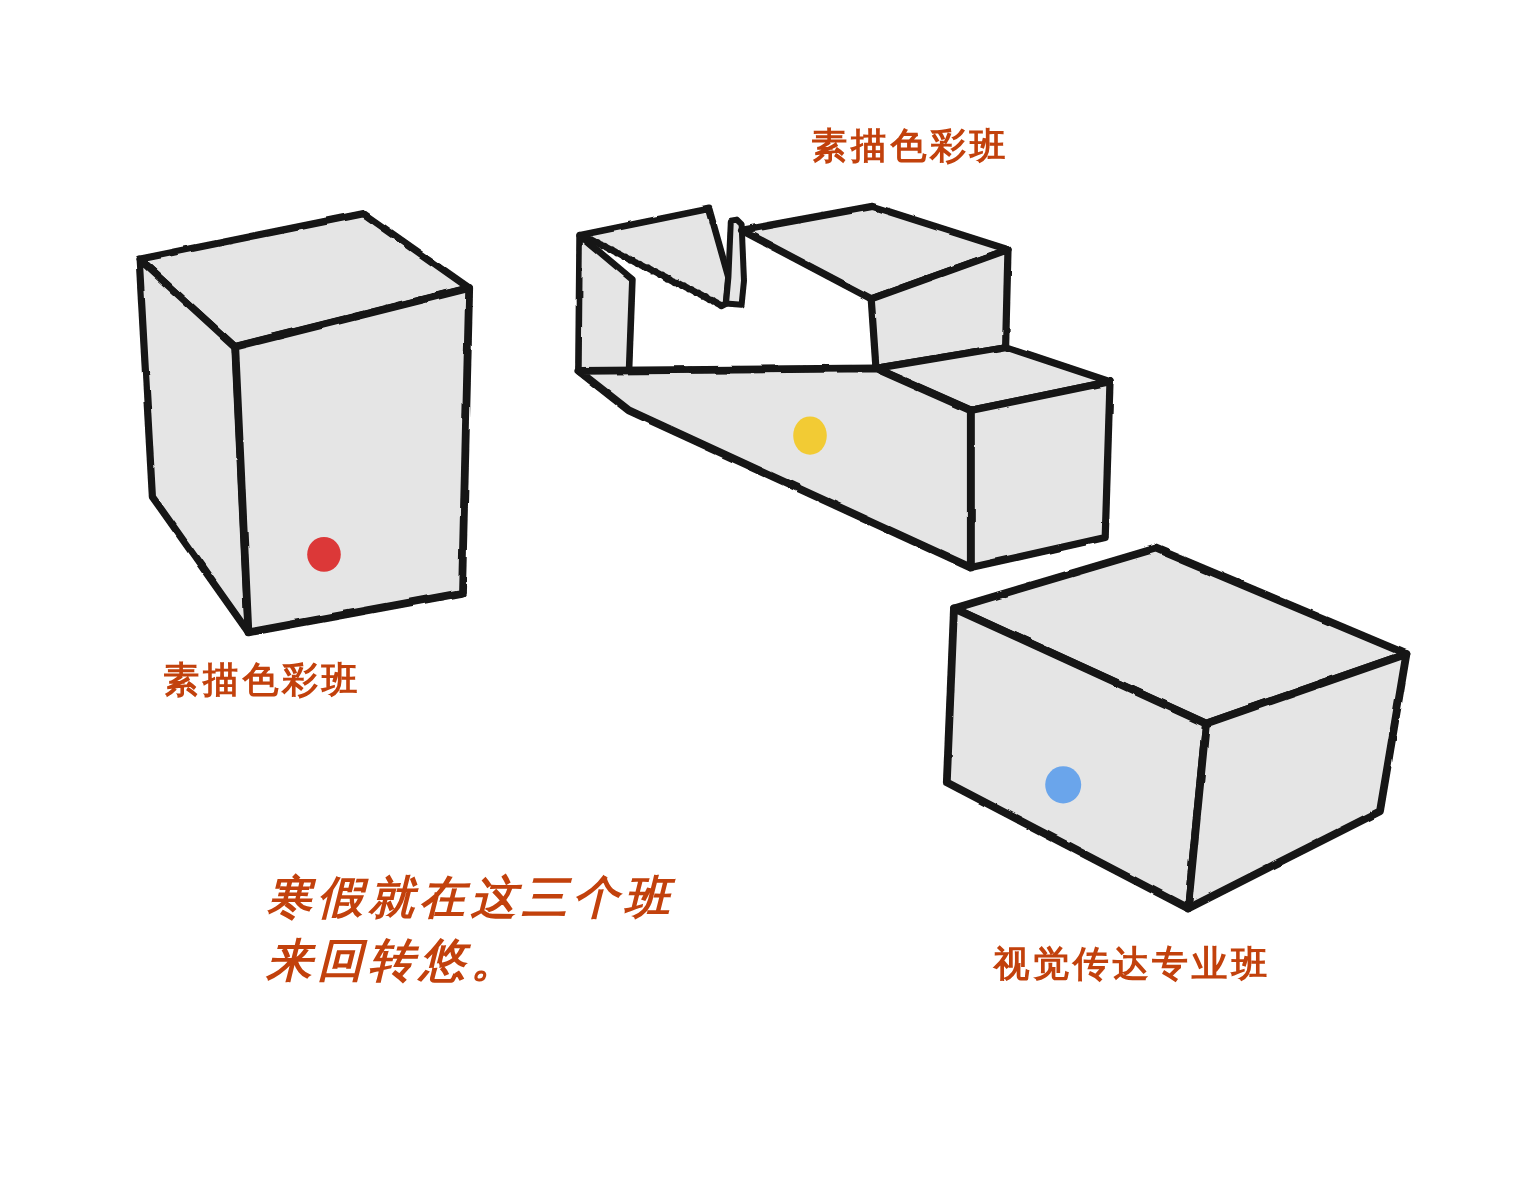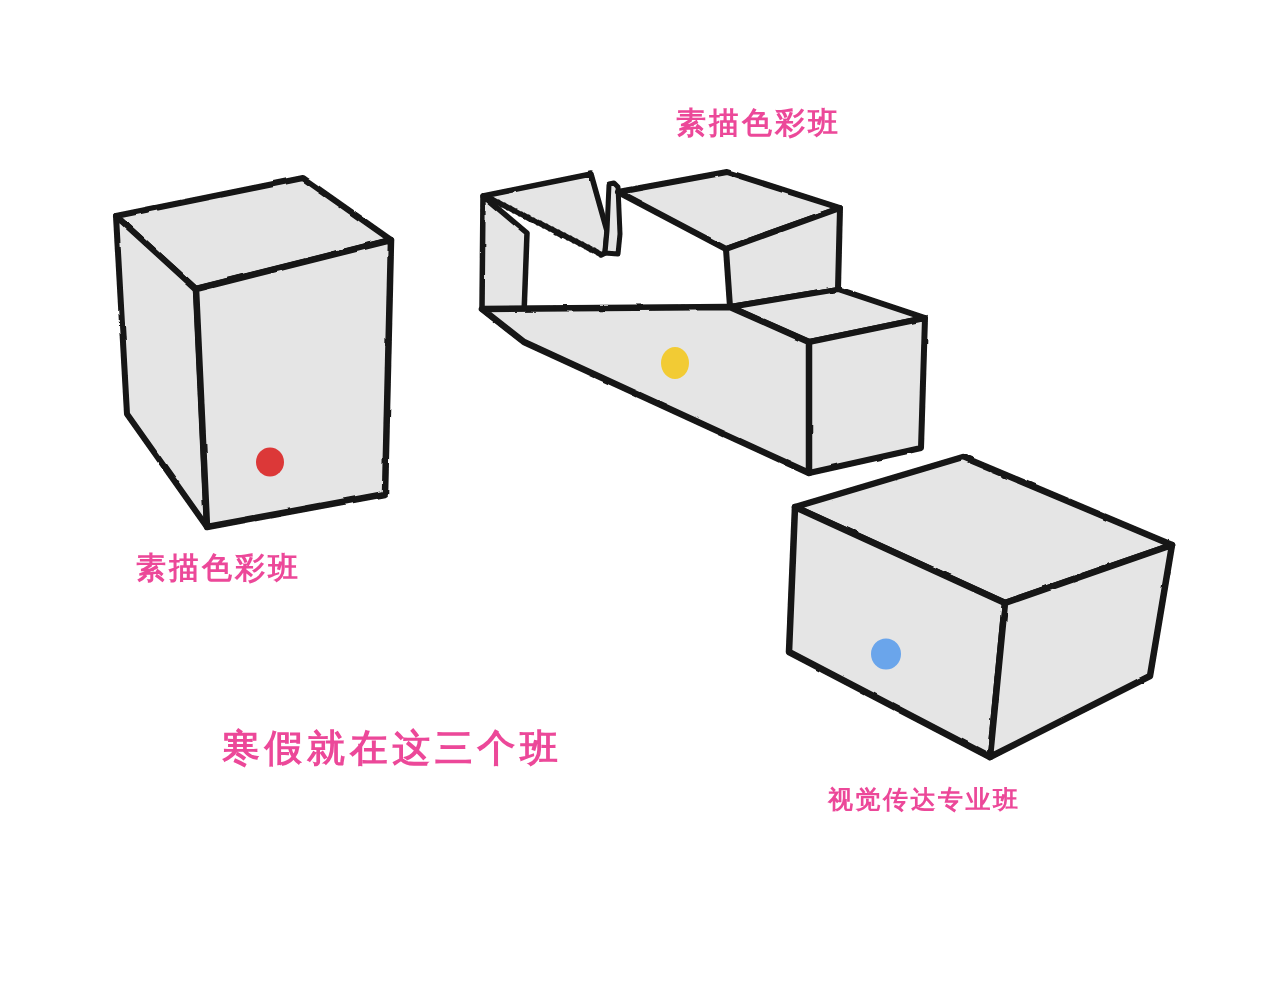--- a/index.html
+++ b/index.html
@@ -16,49 +16,50 @@
   }
   #scene {
     position: absolute;
     left: 0;
     top: 0;
     width: 1280px;
     height: 1000px;
   }
   .label {
     position: absolute;
-    color: #ec4899;
+    color: #c2410c;
     font-family: "DejaVu Sans", sans-serif;
     font-weight: 700;
     white-space: nowrap;
     letter-spacing: 0.10em;
     line-height: 1.30;
   }
   #label-top {
     left: 676px;
     top: 103px;
     font-size: 30px;
   }
   #label-left {
     left: 136px;
     top: 548px;
     font-size: 30px;
   }
   #label-right {
     left: 828px;
     top: 784px;
-    font-size: 25px;
+    font-size: 30px;
     text-align: right;
   }
   #caption {
     left: 222px;
     top: 722px;
     font-size: 38px;
     letter-spacing: 0.12em;
     line-height: 1.38;
+    font-style: italic;
   }
   #caption .cap-line { display: block; }
 </style>
 </head>
 <body>
 
 <svg id="scene" viewBox="0 0 1280 1000" xmlns="http://www.w3.org/2000/svg">
   <defs>
     <filter id="roughen" x="-6%" y="-6%" width="112%" height="112%">
       <feTurbulence type="fractalNoise" baseFrequency="0.035" numOctaves="3" seed="7" result="n"></feTurbulence>
@@ -125,13 +126,14 @@
 </svg>
 
 <div class="label" id="label-top">素描色彩班</div>
 
 <div class="label" id="label-left">素描色彩班</div>
 
 <div class="label" id="label-right">视觉传达专业班</div>
 
 <div class="label" id="caption">
   <span class="cap-line">寒假就在这三个班</span>
+  <span class="cap-line">来回转悠。</span>
 </div>
 
 </body></html>

